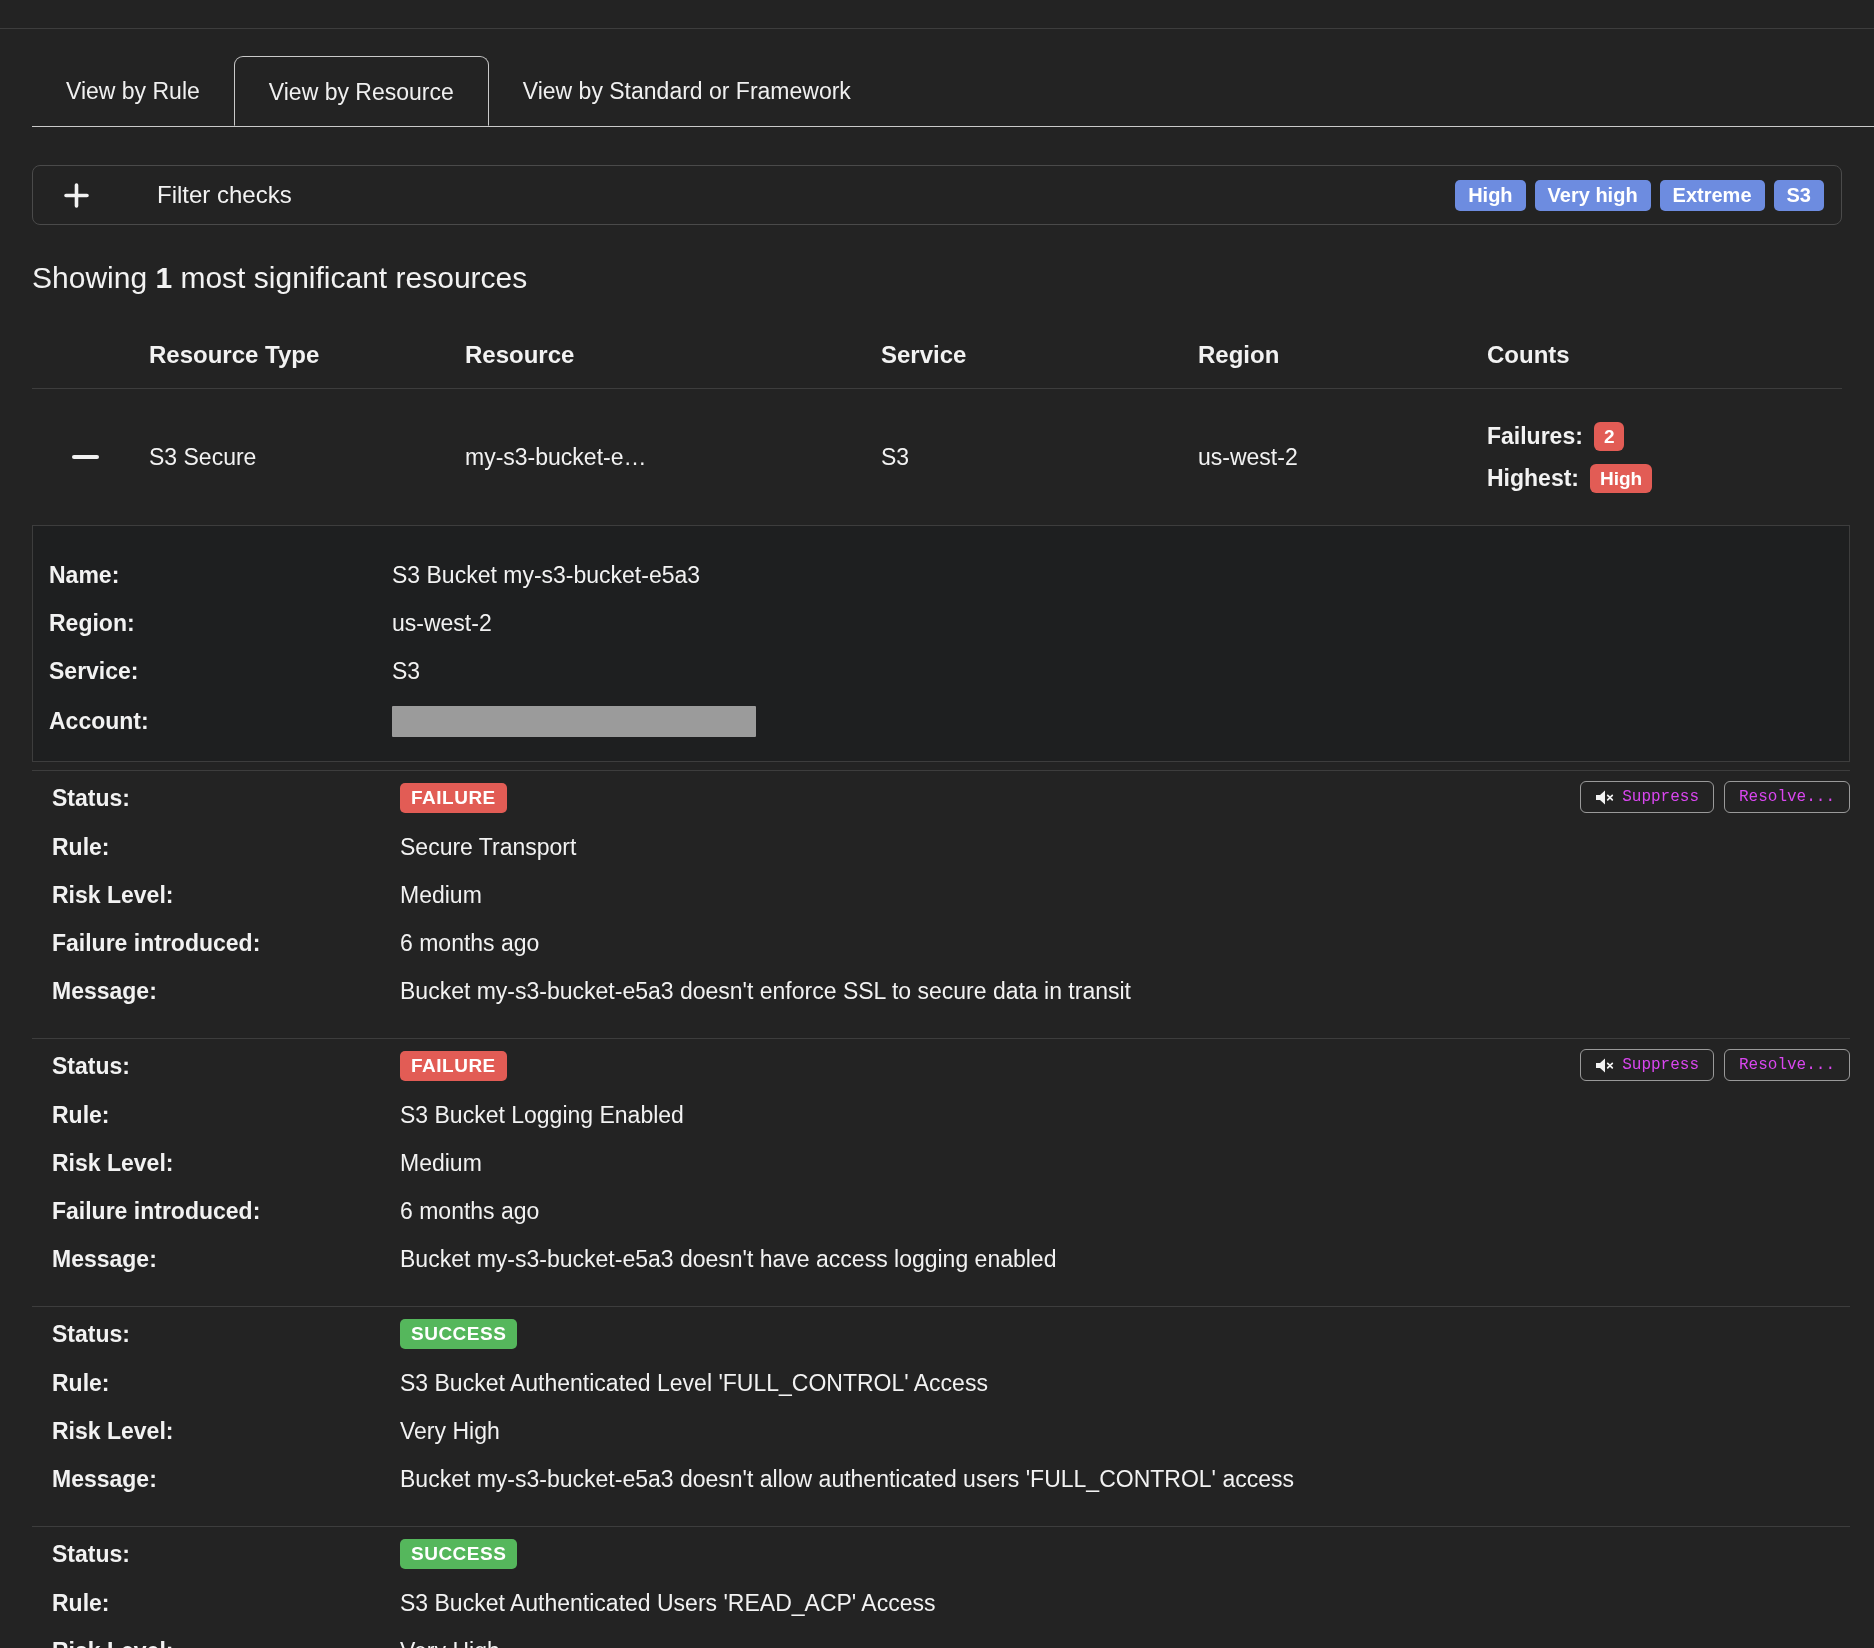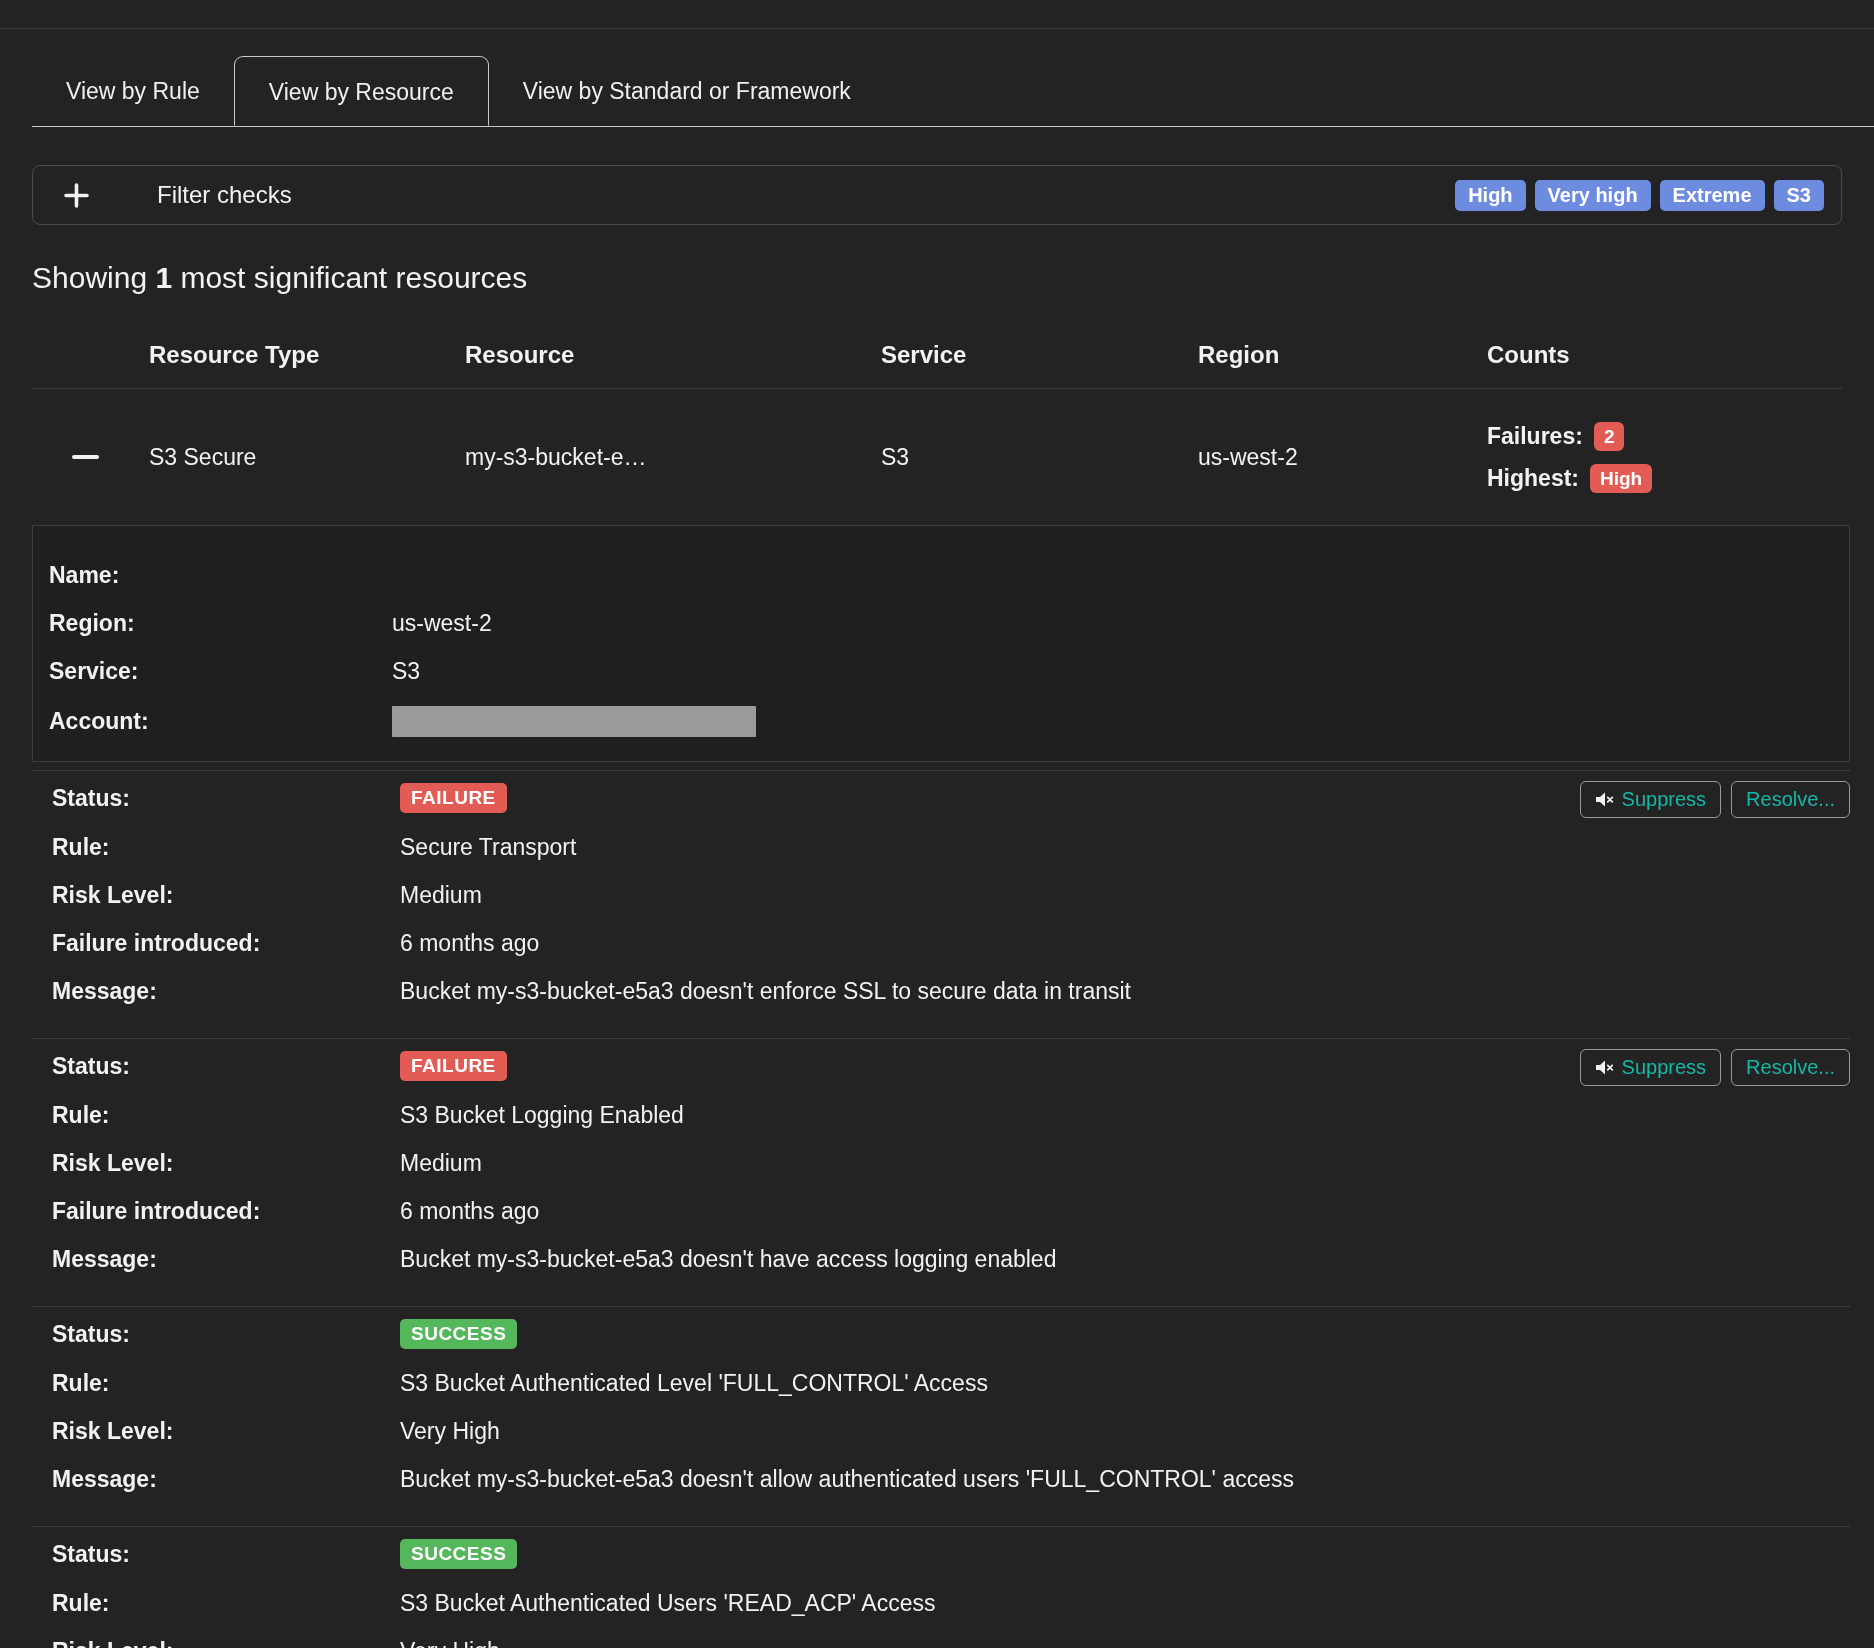--- a/index.html
+++ b/index.html
@@ -155,23 +155,23 @@
   .check-actions {
     position: absolute;
     top: 10px; right: 0;
     display: flex;
     gap: 10px;
   }
   .btn {
     background: transparent;
     border: 1px solid #9a9a9a;
     border-radius: 6px;
-    color: #14b8a6;
-    font-family: Liberation Sans, sans-serif;
-    font-size: 20px;
+    color: #d946ef;
+    font-family: Liberation Mono, monospace;
+    font-size: 16px;
     padding: 6px 14px;
     display: flex;
     align-items: center;
     gap: 8px;
     cursor: pointer;
     white-space: nowrap;
   }
   .icon { display: inline-flex; }
 </style>
 </head>
@@ -229,20 +229,21 @@
         <span class="lbl">Highest:</span>
         <span class="r-badge">High</span>
       </div>
     </div>
   </div>
 </div>
 
 <div class="detail-panel">
   <div class="d-row">
     <span class="lbl">Name:</span>
+    <span>S3 Bucket my-s3-bucket-e5a3</span>
   </div>
   <div class="d-row">
     <span class="lbl">Region:</span>
     <span>us-west-2</span>
   </div>
   <div class="d-row">
     <span class="lbl">Service:</span>
     <span>S3</span>
   </div>
   <div class="d-row">

